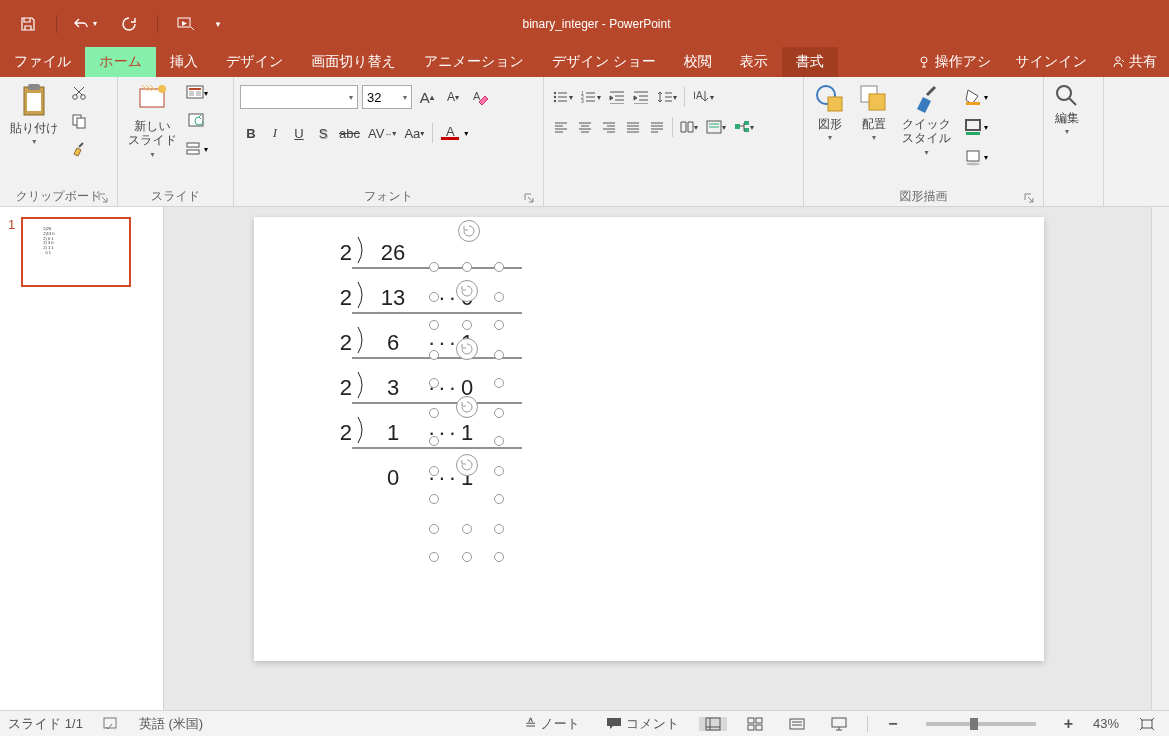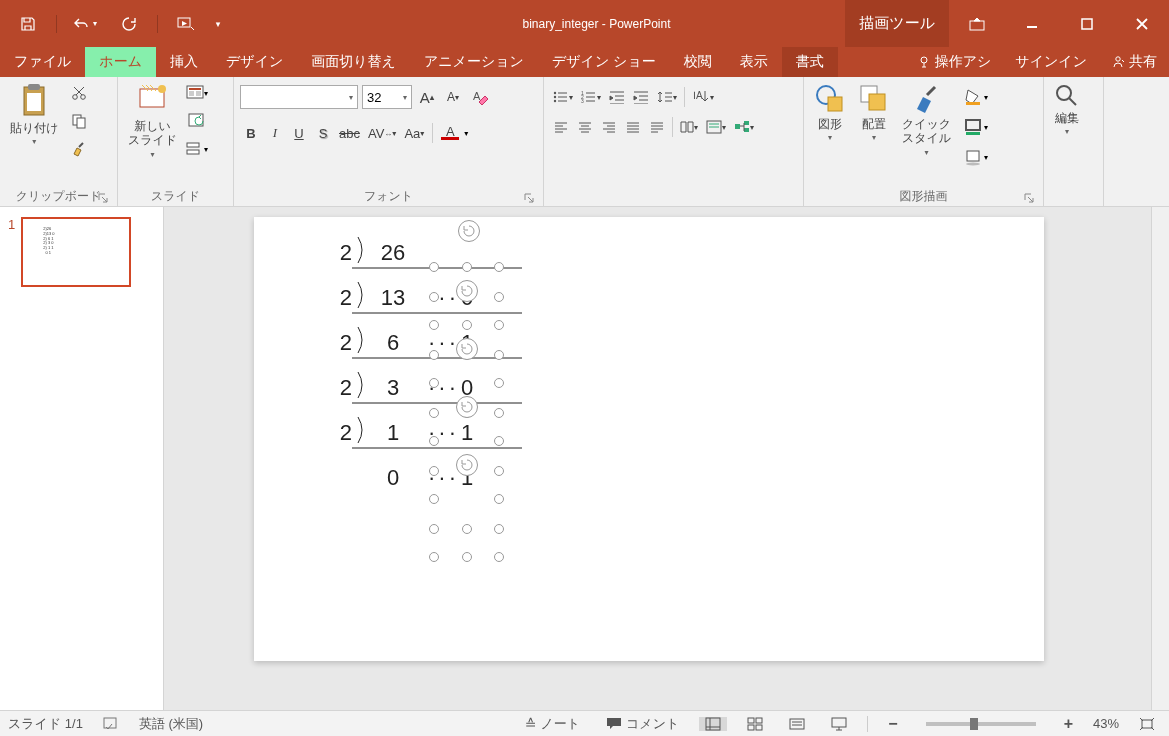--- a/index.html
+++ b/index.html
@@ -108,44 +108,20 @@
           <rect x="1" y="2" width="12" height="9" stroke="#fff" fill="none"></rect>
           <path d="M5 5 l5 2.5 l-5 2.5 z" fill="#fff"></path>
           <path d="M14 11 l3 3" stroke="#fff"></path>
         </svg>
       </div>
     <div class="qbtn" style="width:20px;">
         <span style="font-size:9px;color:#fff;">▾</span>
       </div>
   </div>
   <div class="title">binary_integer - PowerPoint</div>
-  <div class="right">
-    <div class="tool-tab">描画ツール</div>
-    <div class="winbtn">
-        <svg width="16" height="14" viewBox="0 0 16 14">
-          <rect x="1" y="4" width="14" height="9" stroke="#fff" fill="none"></rect>
-          <path d="M8 1 l-3 3 h6 z" fill="#fff"></path>
-        </svg>
-      </div>
-    <div class="winbtn">
-        <svg width="14" height="14" viewBox="0 0 14 14">
-          <path d="M2 10 h10" stroke-width="2"></path>
-        </svg>
-      </div>
-    <div class="winbtn">
-        <svg width="14" height="14" viewBox="0 0 14 14">
-          <rect x="2" y="2" width="10" height="10" fill="none" stroke-width="1.5"></rect>
-        </svg>
-      </div>
-    <div class="winbtn">
-        <svg width="14" height="14" viewBox="0 0 14 14">
-          <path d="M2 2 L12 12 M12 2 L2 12" stroke-width="1.8"></path>
-        </svg>
-      </div>
-  </div>
 </div>
 
 <div class="tabs">
   <div class="tab">ファイル</div>
   <div class="tab active">ホーム</div>
   <div class="tab">挿入</div>
   <div class="tab">デザイン</div>
   <div class="tab">画面切り替え</div>
   <div class="tab">アニメーション</div>
   <div class="tab">デザイン ショー</div>

